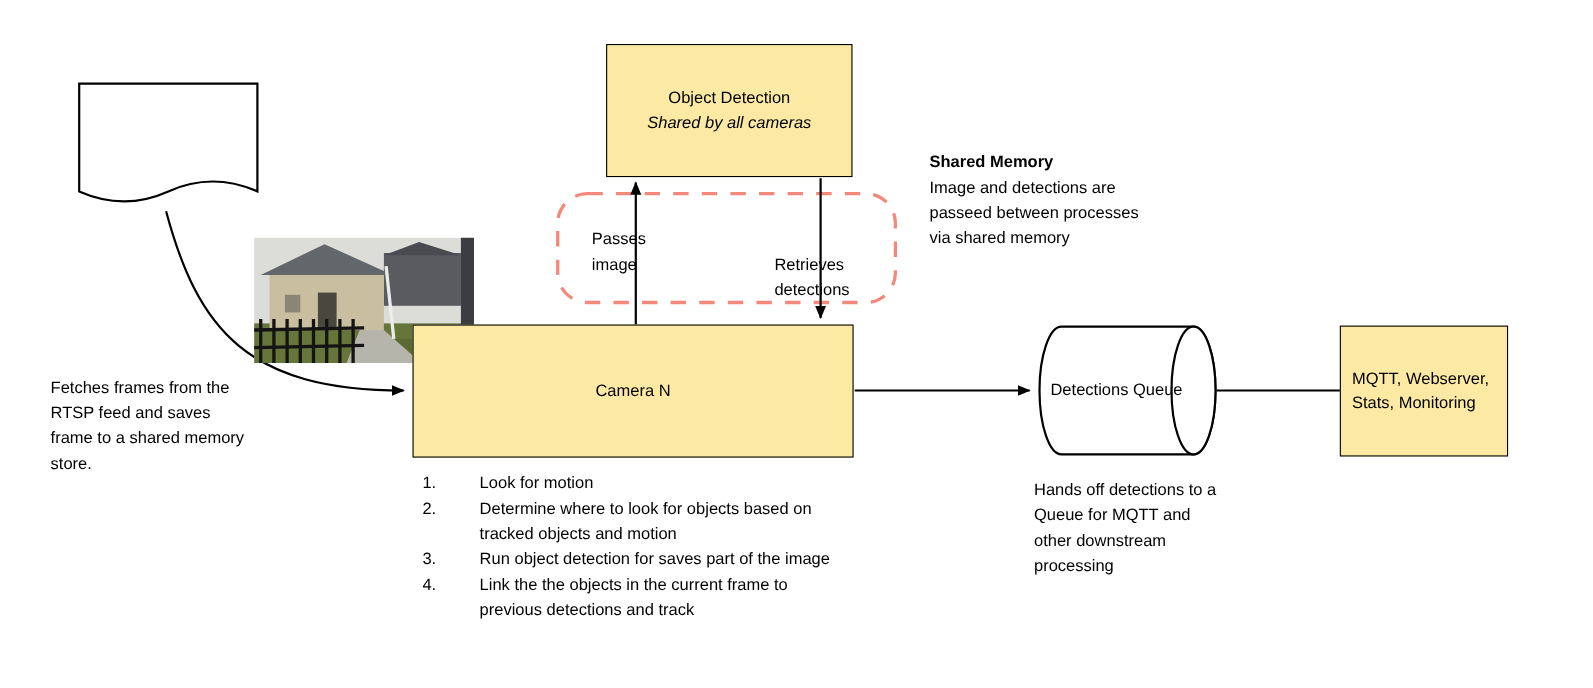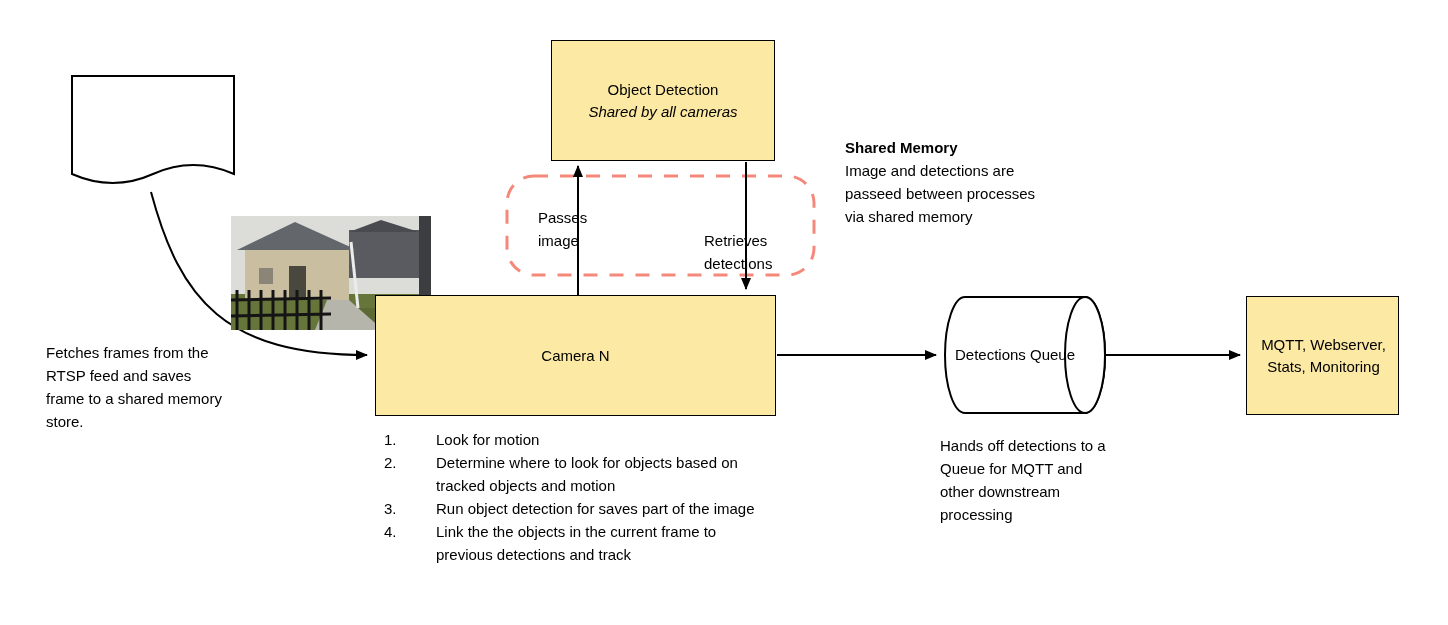--- a/index.html
+++ b/index.html
@@ -10,21 +10,21 @@
   .connectors{position:absolute;left:0;top:0;width:1448px;height:625px;pointer-events:none;}
   .node{position:absolute;box-sizing:border-box;}
   .yellow-box{
     background:#fce9a4;border:1px solid #000;
     display:flex;flex-direction:column;align-items:center;justify-content:center;
     text-align:center;font-size:15px;line-height:22px;
   }
   .box-object-detection{left:551px;top:40px;width:224px;height:121px;}
   .box-object-detection .subtitle{font-style:italic;}
   .box-camera-n{left:375px;top:295px;width:401px;height:121px;}
-  .box-outputs{left:1246px;top:296px;width:153px;height:119px;align-items:flex-start;justify-content:center;text-align:center;padding:8px 8px 8px 10px;}
+  .box-outputs{left:1218px;top:296px;width:153px;height:119px;align-items:flex-start;justify-content:center;text-align:left;padding:8px 8px 8px 10px;}
   .shape-holder{position:absolute;}
   .shape-label{
     position:absolute;display:flex;align-items:center;justify-content:center;
     text-align:center;font-size:15px;line-height:22px;
   }
   .rtsp-label{left:70px;top:76px;width:166px;height:100px;}
   .queue-label{left:950px;top:292px;width:130px;height:126px;}
   .free-text{position:absolute;font-size:15px;line-height:23px;}
   .txt-fetch{left:46px;top:341px;width:176px;}
   .txt-passes{left:538px;top:206px;width:72px;}

